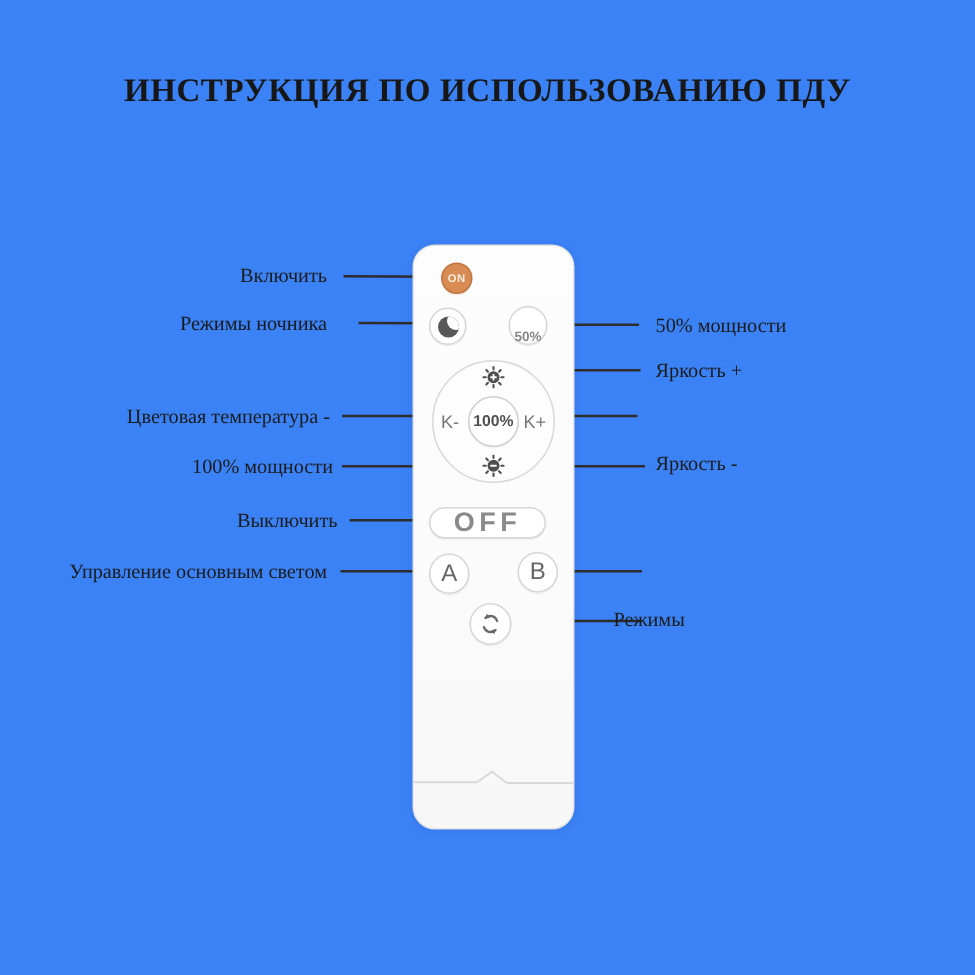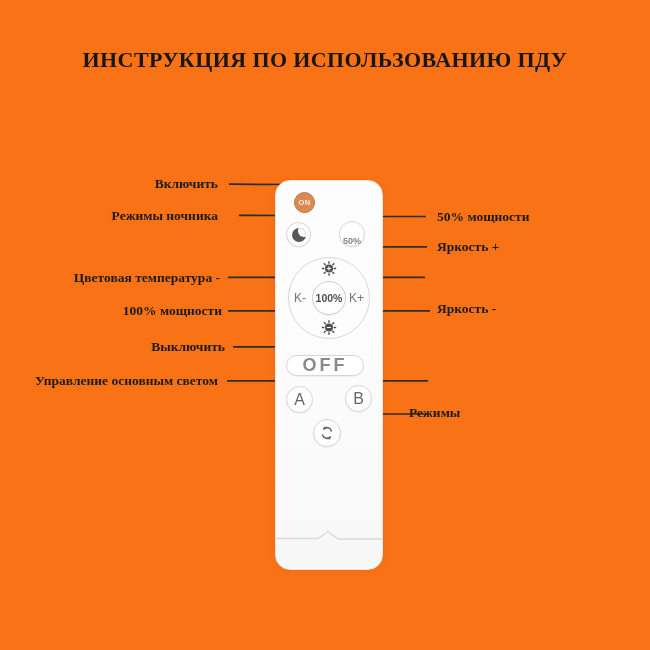--- a/index.html
+++ b/index.html
@@ -1,27 +1,27 @@
 <!DOCTYPE html>
 <html><head>
 <meta charset="utf-8">
 <style>
   html,body{margin:0;padding:0;background:#fff;}
-  .stage{position:relative;width:650px;height:650px;background:#f97316;overflow:hidden;
+  .stage{position:relative;width:650px;height:650px;background:#3b82f6;overflow:hidden;
          font-family:"Liberation Serif",serif;}
   .title{position:absolute;top:47px;left:0;width:650px;margin:0;text-align:center;
          font-family:"Liberation Serif",serif;font-weight:700;font-size:22px;
          letter-spacing:0.4px;color:#171717;}
   .connectors{position:absolute;left:0;top:0;pointer-events:none;}
 
   
   .remote{position:absolute;left:275px;top:163px;width:108px;height:390px;
           background:linear-gradient(180deg,#fdfdfd 0%,#fbfbfb 60%,#f7f7f7 100%);
           border:1px solid #e3e3e3;border-radius:15px;
-          box-shadow:0 1px 6px rgba(0,0,0,0.07);box-sizing:border-box;margin-top:17px;}
+          box-shadow:0 1px 6px rgba(0,0,0,0.07);box-sizing:border-box;}
   .rbtn{position:absolute;background:#fff;border:1px solid #d6d6d6;border-radius:50%;
         display:flex;align-items:center;justify-content:center;box-sizing:border-box;
         font-family:"Liberation Sans",sans-serif;box-shadow:0 1px 1px rgba(0,0,0,0.05);}
   .btn-on{left:18px;top:11px;width:21px;height:21px;background:#d98b54;
           border-color:#c07440;color:#f8ecdc;font-size:7.5px;font-weight:700;letter-spacing:0.3px;}
   .btn-moon{left:10px;top:41px;width:25px;height:25px;}
   .btn-fifty{left:63px;top:40px;width:26px;height:26px;color:#858585;font-size:9px;font-weight:700;align-items:flex-end;}
   .cluster{position:absolute;left:12px;top:76px;width:82px;height:82px;border:1px solid #d8d8d8;
            border-radius:50%;background:#fdfdfd;box-sizing:border-box;}
   .btn-hundred{left:23px;top:23px;width:34px;height:34px;color:#4f4f4f;
@@ -39,21 +39,21 @@
   .btn-b{left:69px;top:204px;width:27px;height:27px;color:#666;font-size:16px;}
   .btn-cycle{left:37px;top:238px;width:28px;height:28px;}
   .moon-disc{width:14px;height:14px;border-radius:50%;background:#585858;
              position:relative;overflow:hidden;}
   .moon-disc::after{content:'';position:absolute;width:12px;height:12px;border-radius:50%;
              background:#fff;left:6px;top:-3px;}
   .seam{position:absolute;left:0;top:349px;}
 
   
   .lbl{position:absolute;white-space:nowrap;font-family:"Liberation Serif",serif;
-       font-weight:700;font-size:13.5px;color:#1b1b1b;line-height:17px;}
+       font-weight:400;font-size:13.5px;color:#1b1b1b;line-height:17px;}
 </style>
 </head>
 <body>
 
 <div class="stage">
 
   <h1 class="title">ИНСТРУКЦИЯ ПО ИСПОЛЬЗОВАНИЮ ПДУ</h1>
 
   <svg class="connectors" width="650" height="650" viewBox="0 0 650 650">
     <g stroke="#2d2d2d" stroke-width="1.7" fill="none">

